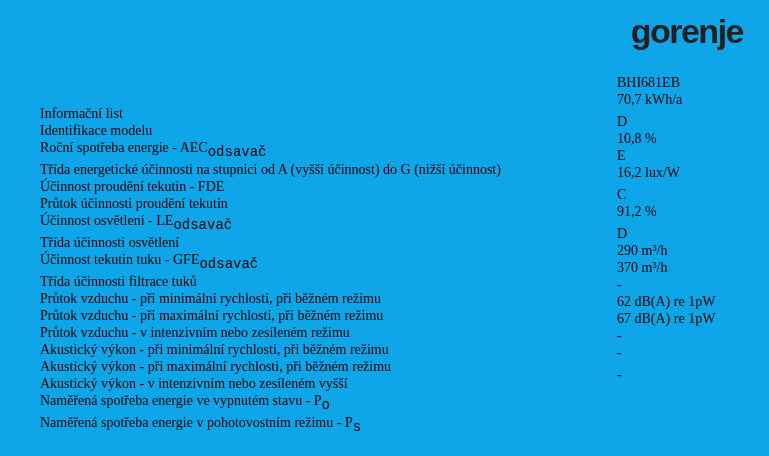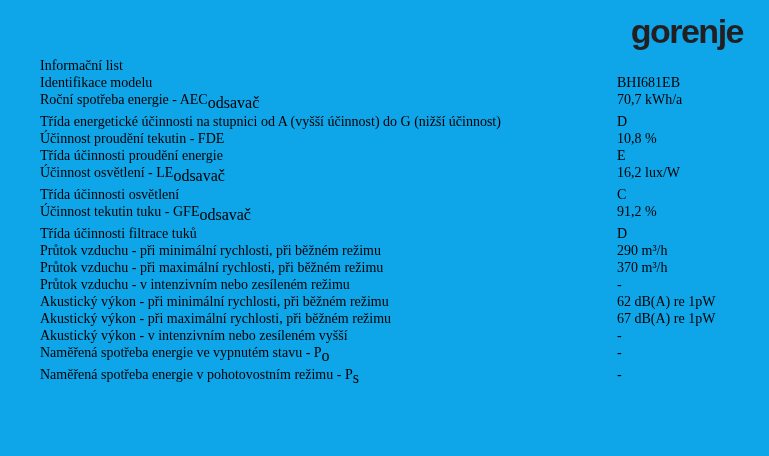--- a/index.html
+++ b/index.html
@@ -44,25 +44,27 @@
     line-height: 17px;
     height: 17px;
     white-space: nowrap;
   }
   .row.has-sub {
     height: 22px;
   }
   .label {
     width: 577px;
     flex: none;
+    margin-top: 48px;
   }
   .label-sub {
-    font-size: 16px;
+    font-size: 14px;
     line-height: 0;
     vertical-align: -4px;
+    font-family: Liberation Mono, monospace;
   }
   .value {
     flex: none;
   }
 </style>
 </head>
 <body>
 
 <div class="page">
   <div class="logo">gorenje</div>
@@ -86,21 +88,21 @@
     <span class="label"><span class="label-text">Třída energetické účinnosti na stupnici od A (vyšší účinnost) do G (nižší účinnost)</span></span>
     <span class="value">D</span>
   </div>
 
   <div class="row">
     <span class="label"><span class="label-text">Účinnost proudění tekutin - FDE</span></span>
     <span class="value">10,8 %</span>
   </div>
 
   <div class="row">
-    <span class="label"><span class="label-text">Třída účinnosti proudění energie</span></span>
+    <span class="label"><span class="label-text">Průtok účinnosti proudění tekutin</span></span>
     <span class="value">E</span>
   </div>
 
   <div class="row has-sub">
     <span class="label"><span class="label-text">Účinnost osvětlení - LE</span><sub class="label-sub">odsavač</sub></span>
     <span class="value">16,2 lux/W</span>
   </div>
 
   <div class="row">
     <span class="label"><span class="label-text">Třída účinnosti osvětlení</span></span>

